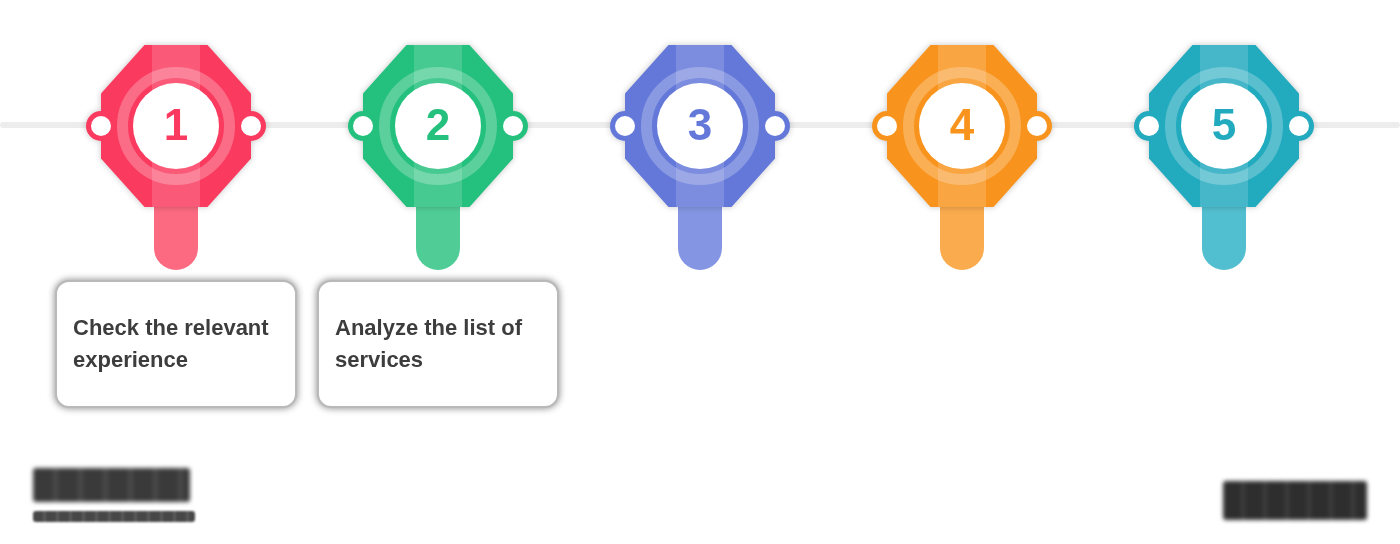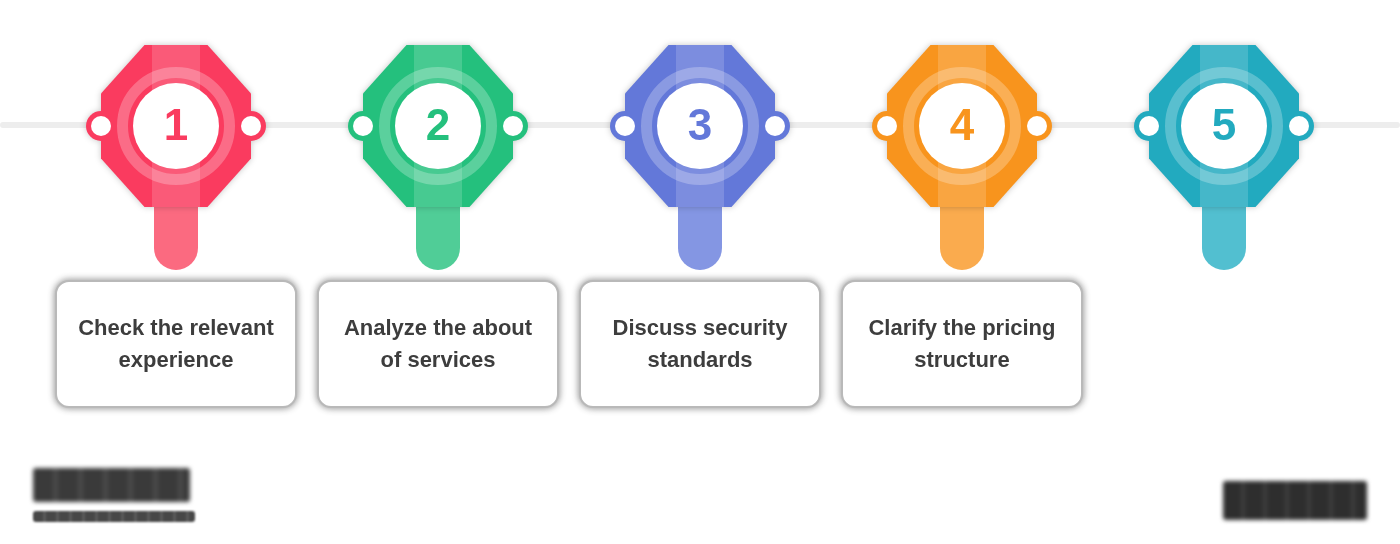--- a/index.html
+++ b/index.html
@@ -72,21 +72,21 @@
   .step-number{
     font-size:44px;font-weight:700;color:var(--c);line-height:1;
     padding-bottom:2px;
   }
   .card{
     margin-top:73px;width:242px;height:128px;box-sizing:border-box;
     background:#ffffff;
     border:2px solid #b9b9b9;border-radius:14px;
     box-shadow:0 0 6px 1px rgba(40,40,40,0.45);
     display:flex;align-items:center;justify-content:center;
-    text-align:center;padding:8px 16px;
+    text-align:left;padding:8px 16px;
     z-index:2;
   }
   .card-label{
     font-size:22px;font-weight:600;color:#3d3d3d;line-height:1.45;
   }
   
   .redacted{position:absolute;filter:blur(2px);border-radius:3px;}
   .logo-left-main{
     left:33px;top:468px;width:157px;height:34px;
     background:repeating-linear-gradient(90deg,#3a3a3a 0 20px,#4a4a4a 20px 25px);
@@ -138,61 +138,55 @@
           <div class="band"></div>
           <div class="halo"></div>
         </div>
         <div class="dot left"></div>
         <div class="dot right"></div>
         <div class="center-circle">
           <span class="step-number">2</span>
         </div>
       </div>
       <div class="card">
-        <span class="card-label">Analyze the about of services</span>
+        <span class="card-label">Analyze the list of services</span>
       </div>
     </div>
 
     <div class="step" style="--c: #6378D9; --c-light: #8496E3;">
       <div class="stem"></div>
       <div class="badge">
         <div class="tab left"></div>
         <div class="tab right"></div>
         <div class="octagon">
           <div class="band"></div>
           <div class="halo"></div>
         </div>
         <div class="dot left"></div>
         <div class="dot right"></div>
         <div class="center-circle">
           <span class="step-number">3</span>
         </div>
       </div>
-      <div class="card">
-        <span class="card-label">Discuss security standards</span>
-      </div>
     </div>
 
     <div class="step" style="--c: #F8941D; --c-light: #FAAB4E;">
       <div class="stem"></div>
       <div class="badge">
         <div class="tab left"></div>
         <div class="tab right"></div>
         <div class="octagon">
           <div class="band"></div>
           <div class="halo"></div>
         </div>
         <div class="dot left"></div>
         <div class="dot right"></div>
         <div class="center-circle">
           <span class="step-number">4</span>
         </div>
-      </div>
-      <div class="card">
-        <span class="card-label">Clarify the pricing structure</span>
       </div>
     </div>
 
     <div class="step" style="--c: #22AABF; --c-light: #52BFD0;">
       <div class="stem"></div>
       <div class="badge">
         <div class="tab left"></div>
         <div class="tab right"></div>
         <div class="octagon">
           <div class="band"></div>

